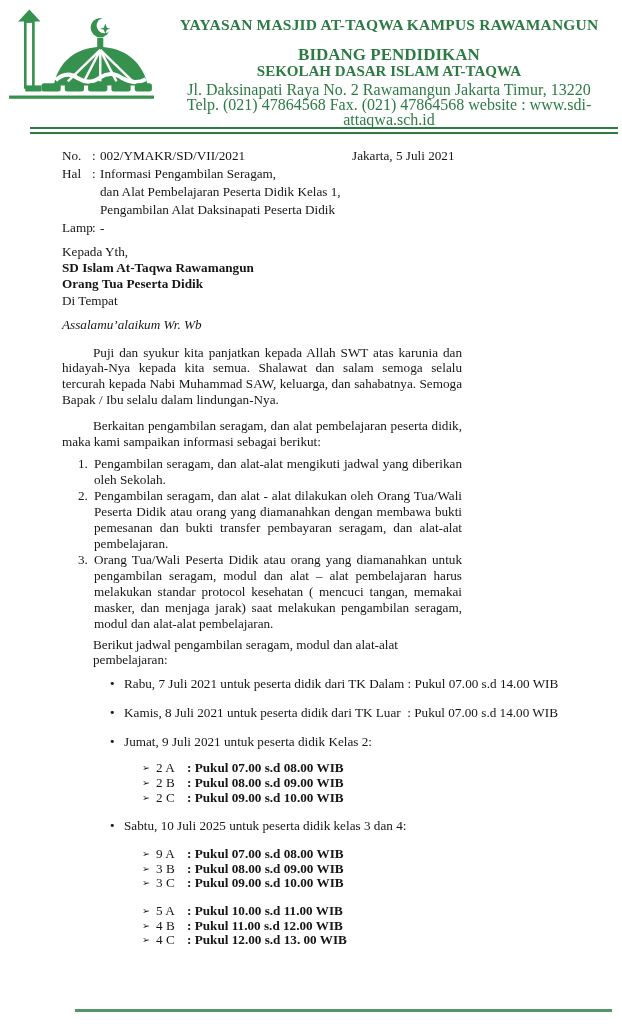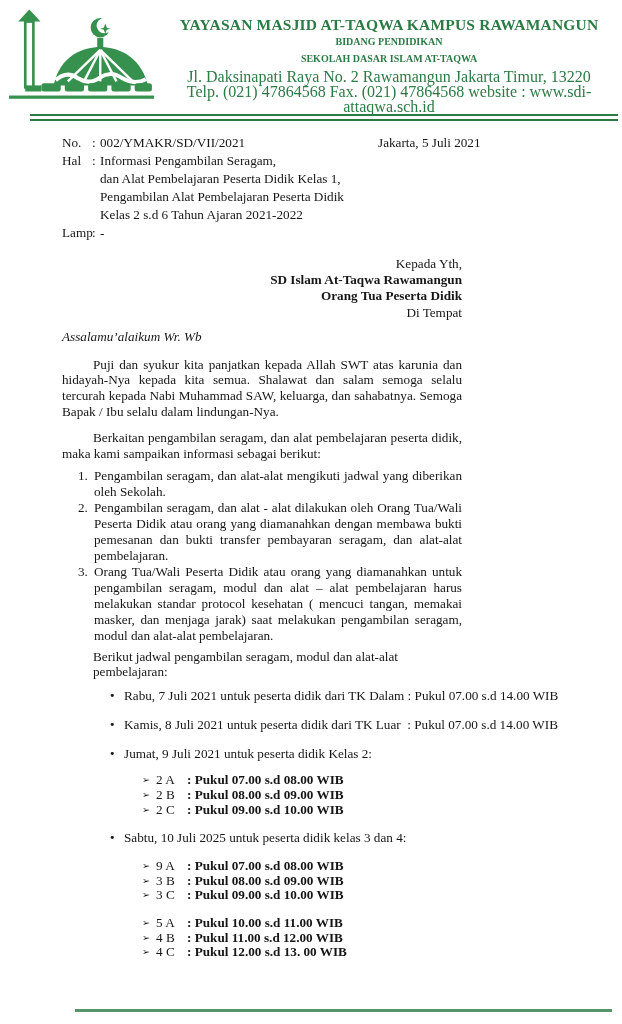--- a/index.html
+++ b/index.html
@@ -15,40 +15,40 @@
     overflow:hidden;
     font-family:"Liberation Serif", serif;
     color:var(--text);
     font-size:13.2px;
   }
   
   .letterhead{display:flex;padding-top:6px;}
   .logo-wrap{width:162px;flex:0 0 162px;display:flex;justify-content:center;}
   .head-text{flex:1;text-align:center;color:var(--brand-green);padding-top:10px;padding-right:6px;}
   .org1{font-size:15.5px;font-weight:bold;line-height:18px;letter-spacing:.2px;}
-  .org2{font-size:10px;font-weight:bold;line-height:16px;}
-  .org3{font-size:10px;font-weight:bold;line-height:17px;font-family:Liberation Serif, serif;}
+  .org2{font-size:17px;font-weight:bold;line-height:16px;margin-top:13px;}
+  .org3{font-size:15px;font-weight:bold;line-height:17px;font-family:Liberation Serif, serif;}
   .addr{font-size:16px;line-height:15px;margin-top:2px;}
   .contact{font-size:16px;line-height:15px;}
   .head-rule{
     margin:0 4px 0 30px;
     height:3px;
     border-top:2.5px solid var(--brand-green);
     border-bottom:2.5px solid var(--brand-green);
   }
   
   .content{padding:0 160px 0 62px;}
   .meta{margin-top:13px;line-height:18px;}
   .meta-row{display:flex;}
   .meta-label{width:30px;flex:0 0 30px;}
   .meta-colon{width:8px;flex:0 0 8px;}
   .meta-value{flex:1;}
-  .letter-date{position:absolute;left:378px;}
-  
-  .recipient{margin-top:14px;line-height:16.2px;text-align:right;}
+  .letter-date{position:absolute;left:352px;}
+  
+  .recipient{margin-top:7px;line-height:16.2px;}
   .bold{font-weight:bold;}
   .salutation{margin-top:7px;font-style:italic;line-height:17px;}
   
   .para{text-align:justify;line-height:15.6px;text-indent:31px;}
   .p1{margin-top:12px;}
   .p2{margin-top:11px;}
   
   .info-list{margin-top:7px;}
   .info-item{display:flex;line-height:16px;}
   .item-num{width:16px;flex:0 0 16px;margin-left:16px;}
@@ -130,22 +130,21 @@
         <span class="meta-colon">:</span>
         <span class="meta-value">002/YMAKR/SD/VII/2021</span>
         <span class="letter-date">Jakarta, 5 Juli 2021</span>
       </div>
       <div class="meta-row">
         <span class="meta-label">Hal</span>
         <span class="meta-colon">:</span>
         <span class="meta-value">
           <div>Informasi Pengambilan Seragam,</div>
           <div>dan Alat Pembelajaran Peserta Didik Kelas 1,</div>
-          <div>Pengambilan Alat Pembelajaran Peserta Didik</div>
-          <div>Kelas 2 s.d 6 Tahun Ajaran 2021-2022</div>
+          <div>Pengambilan Alat Daksinapati Peserta Didik</div>
         </span>
       </div>
       <div class="meta-row">
         <span class="meta-label">Lamp</span>
         <span class="meta-colon">:</span>
         <span class="meta-value">-</span>
       </div>
     </div>
 
     <div class="recipient">

